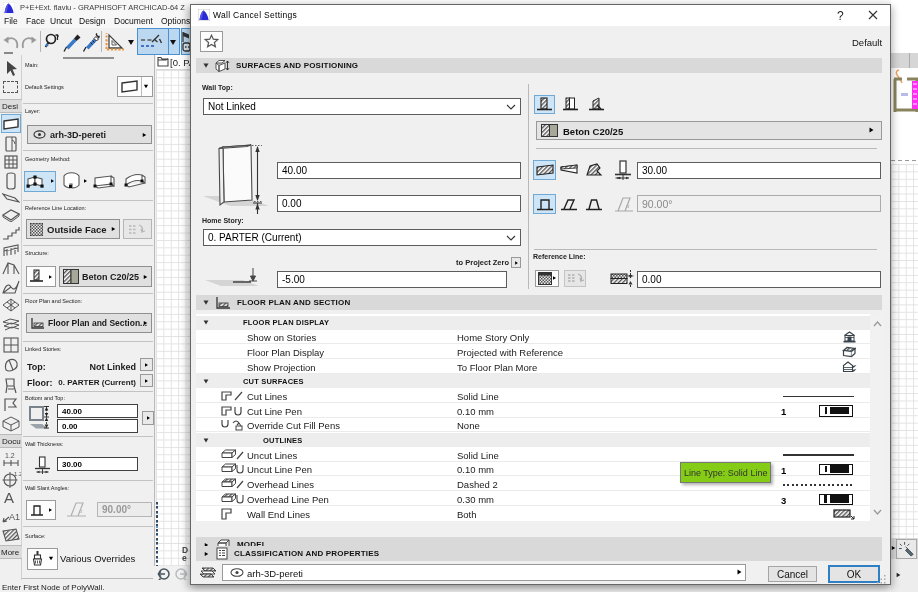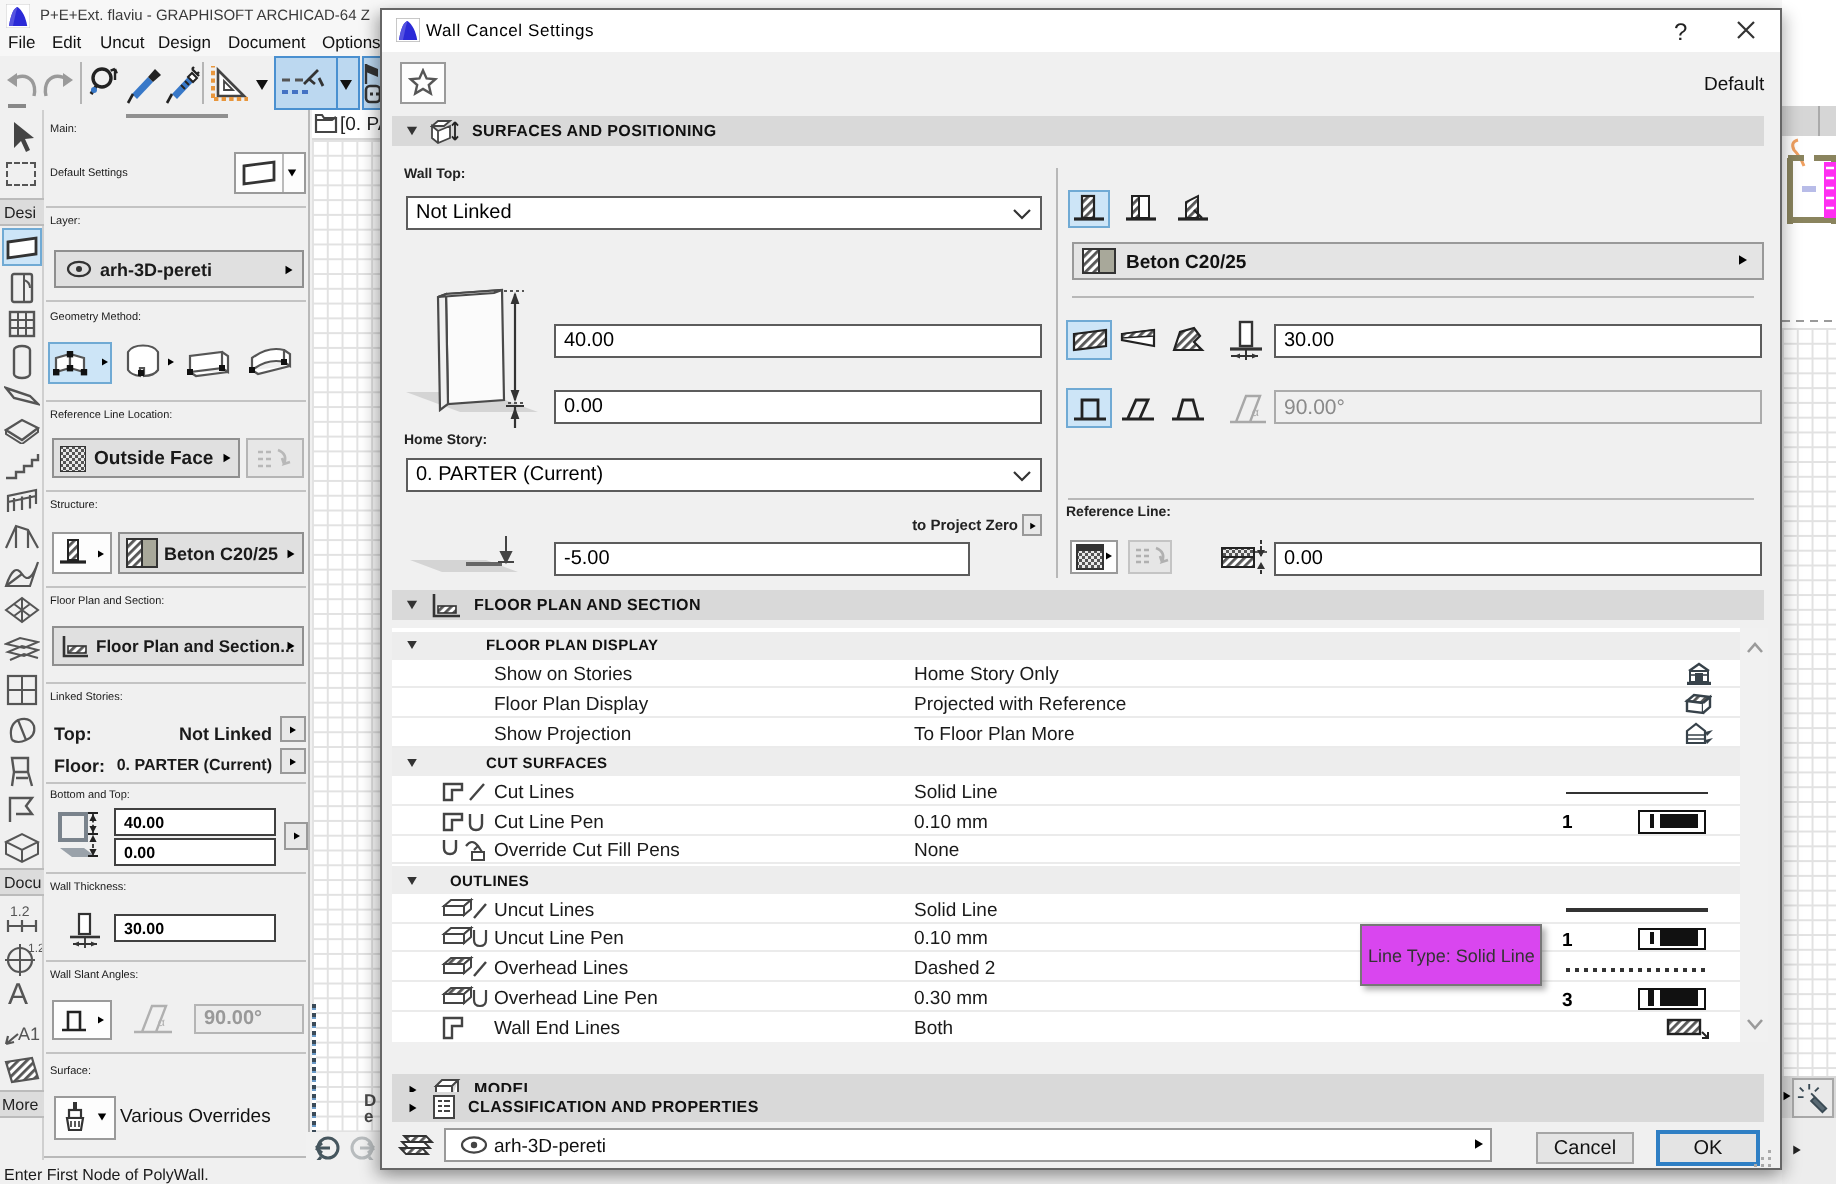--- a/index.html
+++ b/index.html
@@ -28,21 +28,21 @@
 
 <svg class="ab" style="left:3px;top:2px" width="12" height="12" viewBox="0 0 12 12">
     <rect width="12" height="12" fill="#fff" stroke="#ccc" stroke-width="0.5"></rect>
     <path d="M1.5 11 C2.5 4.5 4.2 1.8 5.8 1.5 C8.2 3.2 10 7 10.6 11 Z" fill="#2b2ad7"></path>
     <path d="M1.5 11 C2.5 4.5 4.2 1.8 5.8 1.5 L5 4 L3.5 11 Z" fill="#5553e0"></path>
   </svg>
 <div class="ab" style="left:20px;top:3px;font-size:7.5px;color:#3a3a3a;letter-spacing:0">P+E+Ext. flaviu - GRAPHISOFT ARCHICAD-64 Z</div>
 
 <div class="ab t-menu" style="top:16px;font-size:8.5px;color:#111">
     <span style="position:absolute;left:4px">File</span>
-    <span style="position:absolute;left:26px">Edit</span>
+    <span style="position:absolute;left:26px">Face</span>
     <span style="position:absolute;left:50px">Uncut</span>
     <span style="position:absolute;left:79px">Design</span>
     <span style="position:absolute;left:114px">Document</span>
     <span style="position:absolute;left:161px">Options</span>
   </div>
 
 <div class="ab" style="left:0;top:28px;width:918px;height:27px;background:#f0f0f0"></div>
 <div class="ab" style="left:40px;top:31px;width:1px;height:21px;background:#b5b5b5"></div>
 <div class="ab" style="left:101px;top:31px;width:1px;height:21px;background:#b5b5b5"></div>
 <svg class="ab" style="left:2px;top:33px" width="36" height="17" viewBox="0 0 36 17">
@@ -450,21 +450,21 @@
     </svg>
 <div class="ab" style="left:509px;top:258px;transform:translateX(-100%);font-size:7.5px;font-weight:bold;color:#222;white-space:nowrap">to Project Zero</div>
 <div class="ab" style="left:511px;top:257px;width:10px;height:11px;background:#e8e8e8;border:1px solid #999;display:flex;align-items:center;justify-content:center">
       <div class="arrR" style="transform:scale(.55)"></div>
     </div>
 <svg class="ab" style="left:203px;top:266px" width="60" height="24" viewBox="0 0 60 24">
 <polygon points="2,14 40,14 56,20 18,20" fill="#d4d4d4"></polygon>
 <path d="M30 16 h18" stroke="#666" stroke-width="2"></path>
 <path d="M50 2 v13 M50 15 l-2.5 -5 h5 z M46 15 h8" stroke="#444" stroke-width="1" fill="#444"></path>
 </svg>
-<div class="fld" style="left:277px;top:271px;width:208px;height:17px">-5.00</div>
+<div class="fld" style="left:277px;top:271px;width:230px;height:17px">-5.00</div>
 
 <div class="ab" style="left:528px;top:84px;width:1px;height:205px;background:#b8b8b8"></div>
 
 <div class="selbtn" style="left:534px;top:95px;width:21px;height:19px"></div>
 <svg class="ab" style="left:536px;top:97px" width="17" height="15" viewBox="0 0 17 15">
       <rect x="5" y="1" width="6" height="11" fill="url(#hh)" stroke="#222" stroke-width="1.1"></rect>
       <path d="M1 12.5 h15" stroke="#222" stroke-width="1.6"></path>
     </svg>
 <svg class="ab" style="left:562px;top:97px" width="17" height="15" viewBox="0 0 17 15">
       <rect x="4" y="1" width="3.5" height="11" fill="url(#hh)" stroke="#222" stroke-width="1"></rect>
@@ -628,21 +628,21 @@
         <span class="rlbl">Override Cut Fill Pens</span>
         <span class="rval">None</span>
 <svg style="position:absolute;left:24px;top:1px" width="24" height="12" viewBox="0 0 24 12">
           <path d="M2 1 v4 q0 3 3 3 q3 0 3 -3 v-4" fill="none" stroke="#444" stroke-width="1.2"></path>
           <path d="M13 4 q3 -4 6 0 l2 3 m-2 -3 l-2 2" fill="none" stroke="#444" stroke-width="1.1"></path>
           <rect x="16" y="7" width="6" height="4" fill="#fff" stroke="#444" stroke-width="1"></rect>
         </svg>
       </div>
 <div class="subband" style="top:433px">
         <div class="arrD" style="margin-left:7px;border-top-color:#333;transform:scale(.8)"></div>
-        <b style="margin-left:16px">OUTLINES</b>
+        <b style="margin-left:54px">OUTLINES</b>
       </div>
 <div class="row" style="top:447.5px">
         <span class="rlbl">Uncut Lines</span>
         <span class="rval">Solid Line</span>
 <svg style="position:absolute;left:24px;top:0" width="24" height="13" viewBox="0 0 24 13">
           <polygon points="2,5 5.5,2 15.5,2 12,5" fill="#fff" stroke="#444" stroke-width="1"></polygon>
           <polygon points="2,5 12,5 12,9.5 2,9.5" fill="#fff" stroke="#444" stroke-width="1"></polygon>
           <polygon points="12,5 15.5,2 15.5,6.5 12,9.5" fill="#fff" stroke="#444" stroke-width="1"></polygon>
           <path d="M17 11 L23 4" stroke="#444" stroke-width="1.2"></path>
         </svg>
@@ -737,13 +737,13 @@
     <g fill="#aaa">
       <rect x="7" y="0" width="1.5" height="1.5"></rect>
       <rect x="7" y="3.5" width="1.5" height="1.5"></rect>
       <rect x="3.5" y="3.5" width="1.5" height="1.5"></rect>
       <rect x="7" y="7" width="1.5" height="1.5"></rect>
       <rect x="3.5" y="7" width="1.5" height="1.5"></rect>
       <rect x="0" y="7" width="1.5" height="1.5"></rect>
     </g>
   </svg>
 
-<div class="ab" style="left:680px;top:462px;height:31px;padding:0 3px;background:#d946ef;border:1px solid #777;box-shadow:2px 2px 3px rgba(0,0,0,.3);font-size:9px;color:#333;display:flex;align-items:center;justify-content:center;white-space:nowrap">Line Type: Solid Line</div>
+<div class="ab" style="left:680px;top:462px;height:21px;padding:0 3px;background:#84cc16;border:1px solid #777;box-shadow:2px 2px 3px rgba(0,0,0,.3);font-size:9px;color:#333;display:flex;align-items:center;justify-content:center;white-space:nowrap">Line Type: Solid Line</div>
 
 </body></html>

